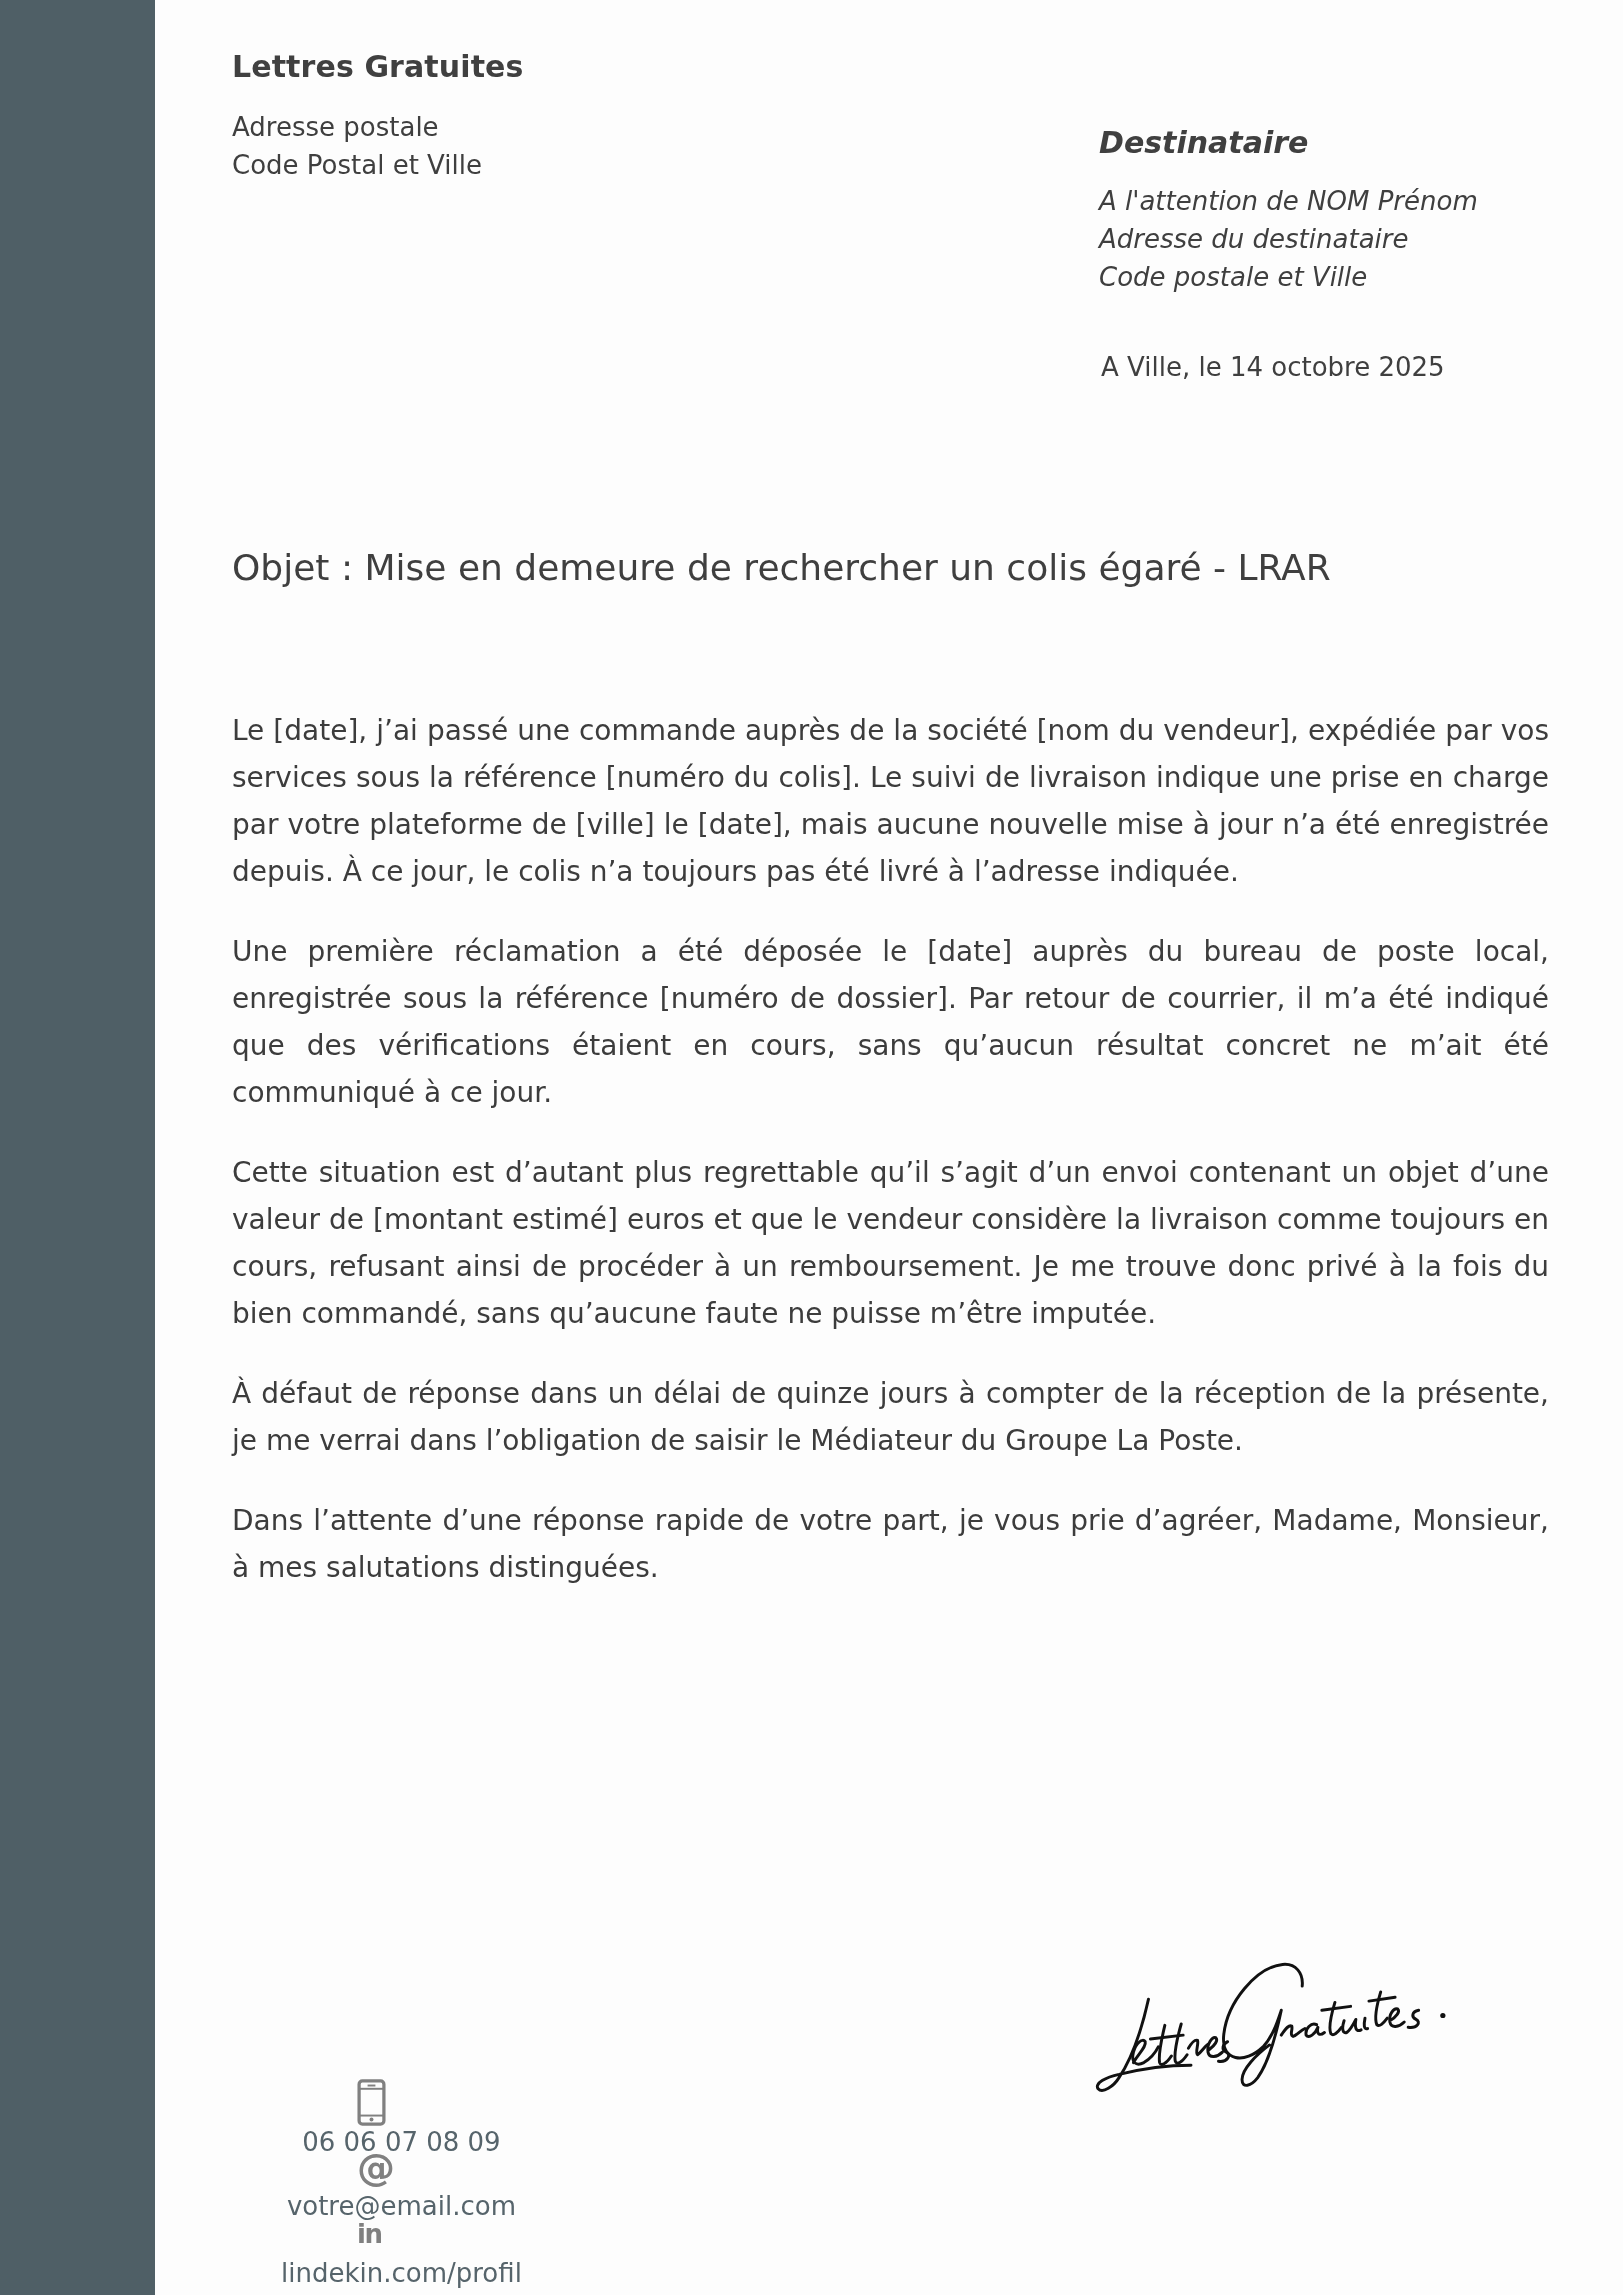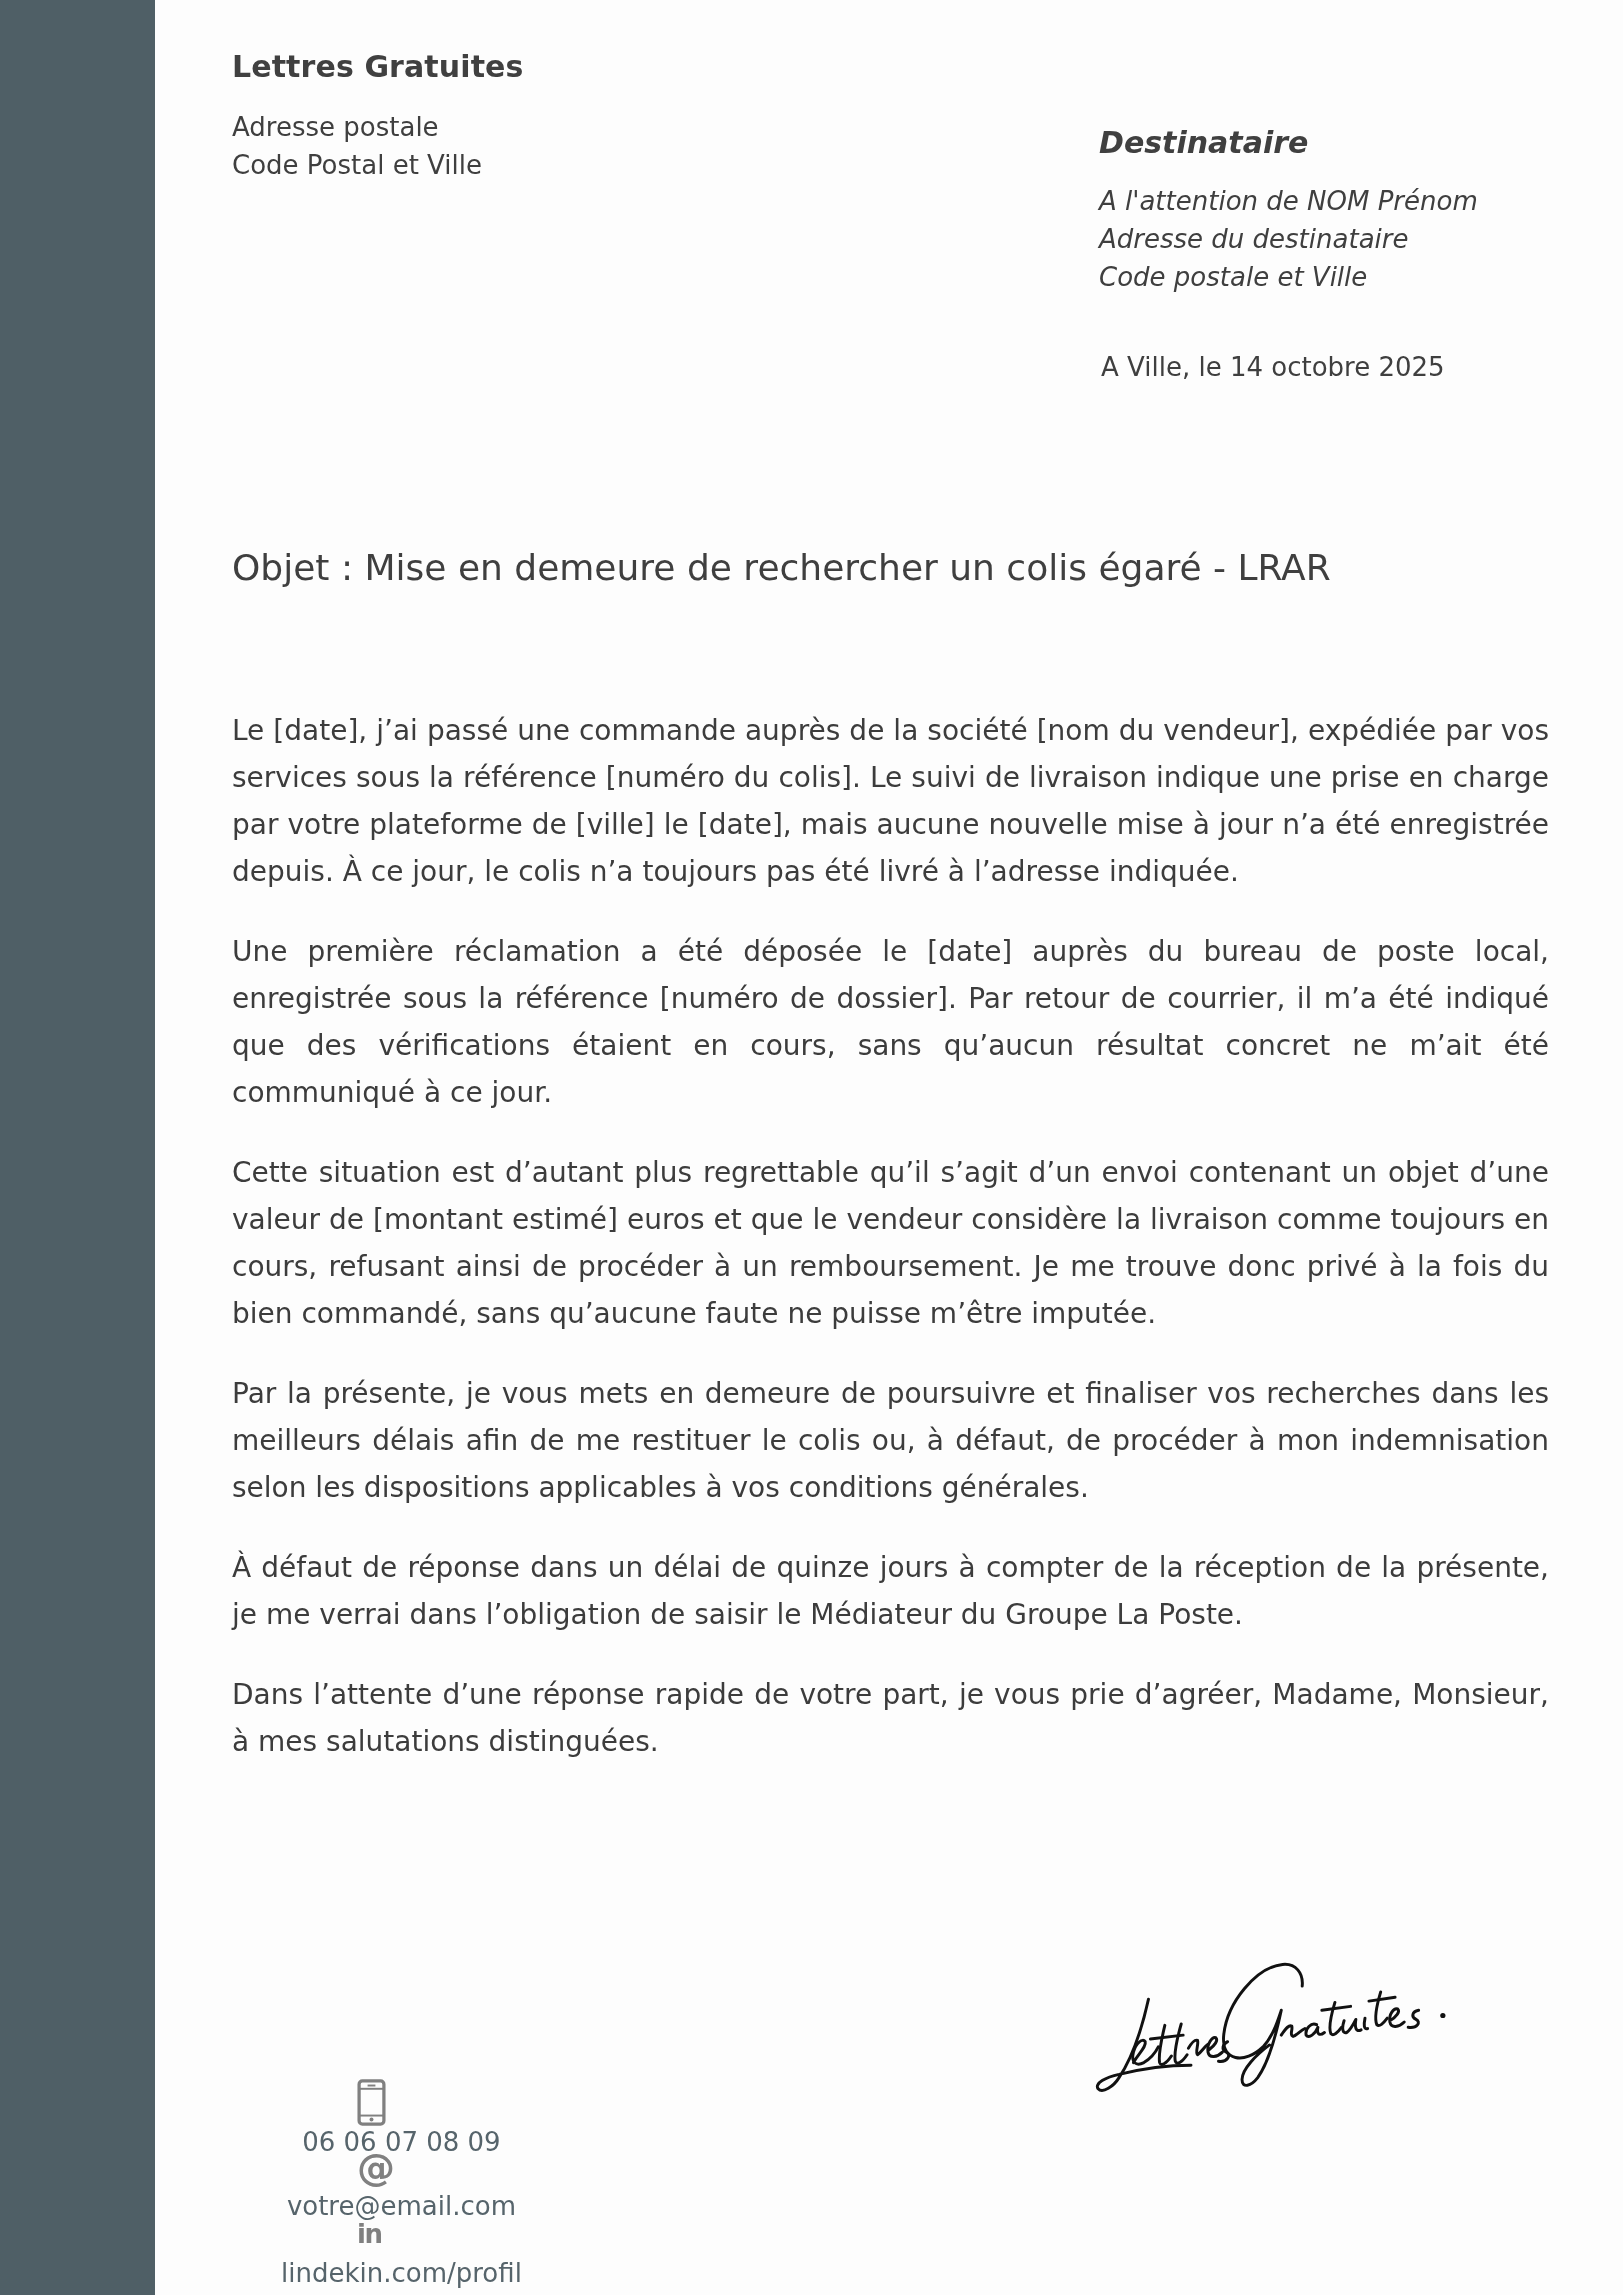--- a/index.html
+++ b/index.html
@@ -159,21 +159,20 @@
 </div>
 
 <div class="date-line">A Ville, le 14 octobre 2025</div>
 
 <div class="subject">Objet : Mise en demeure de rechercher un colis égaré - LRAR</div>
 
 <div class="letter-body">
   <p>Le [date], j’ai passé une commande auprès de la société [nom du vendeur], expédiée par vos services sous la référence [numéro du colis]. Le suivi de livraison indique une prise en charge par votre plateforme de [ville] le [date], mais aucune nouvelle mise à jour n’a été enregistrée depuis. À ce jour, le colis n’a toujours pas été livré à l’adresse indiquée.</p>
   <p>Une première réclamation a été déposée le [date] auprès du bureau de poste local, enregistrée sous la référence [numéro de dossier]. Par retour de courrier, il m’a été indiqué que des vérifications étaient en cours, sans qu’aucun résultat concret ne m’ait été communiqué à ce jour.</p>
   <p>Cette situation est d’autant plus regrettable qu’il s’agit d’un envoi contenant un objet d’une valeur de [montant estimé] euros et que le vendeur considère la livraison comme toujours en cours, refusant ainsi de procéder à un remboursement. Je me trouve donc privé à la fois du bien commandé, sans qu’aucune faute ne puisse m’être imputée.</p>
-  <p>Par la présente, je vous mets en demeure de poursuivre et finaliser vos recherches dans les meilleurs délais afin de me restituer le colis ou, à défaut, de procéder à mon indemnisation selon les dispositions applicables à vos conditions générales.</p>
   <p>À défaut de réponse dans un délai de quinze jours à compter de la réception de la présente, je me verrai dans l’obligation de saisir le Médiateur du Groupe La Poste.</p>
   <p>Dans l’attente d’une réponse rapide de votre part, je vous prie d’agréer, Madame, Monsieur, à mes salutations distinguées.</p>
 </div>
 
 <div class="signature">
   <svg width="393" height="157" viewBox="0 0 600 240">
     <g fill="none" stroke="#111" stroke-width="4.5" stroke-linecap="round" stroke-linejoin="round">
 
       <path d="M115 95 C105 140 90 185 70 215 C62 228 45 240 38 232 C32 224 50 214 70 210 C110 200 150 196 180 196"></path>
 

